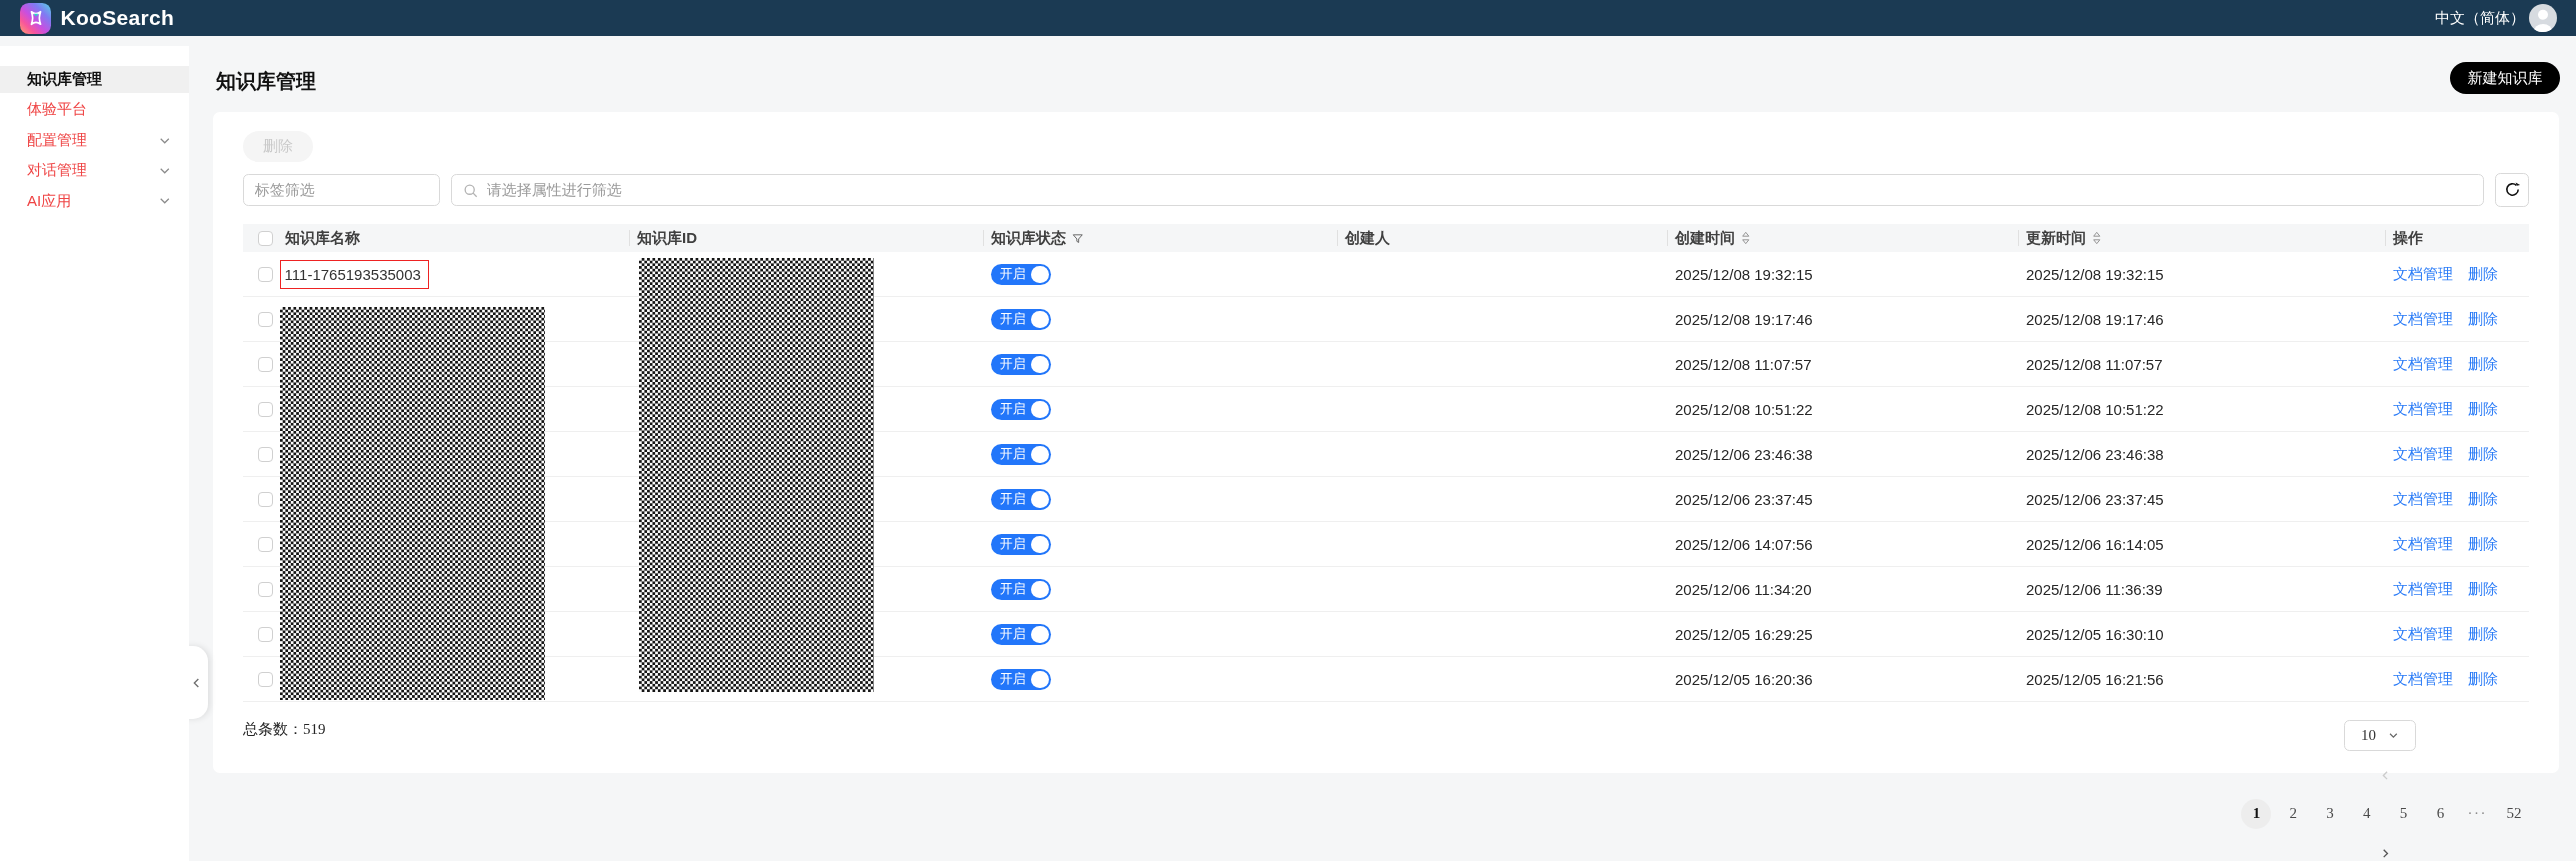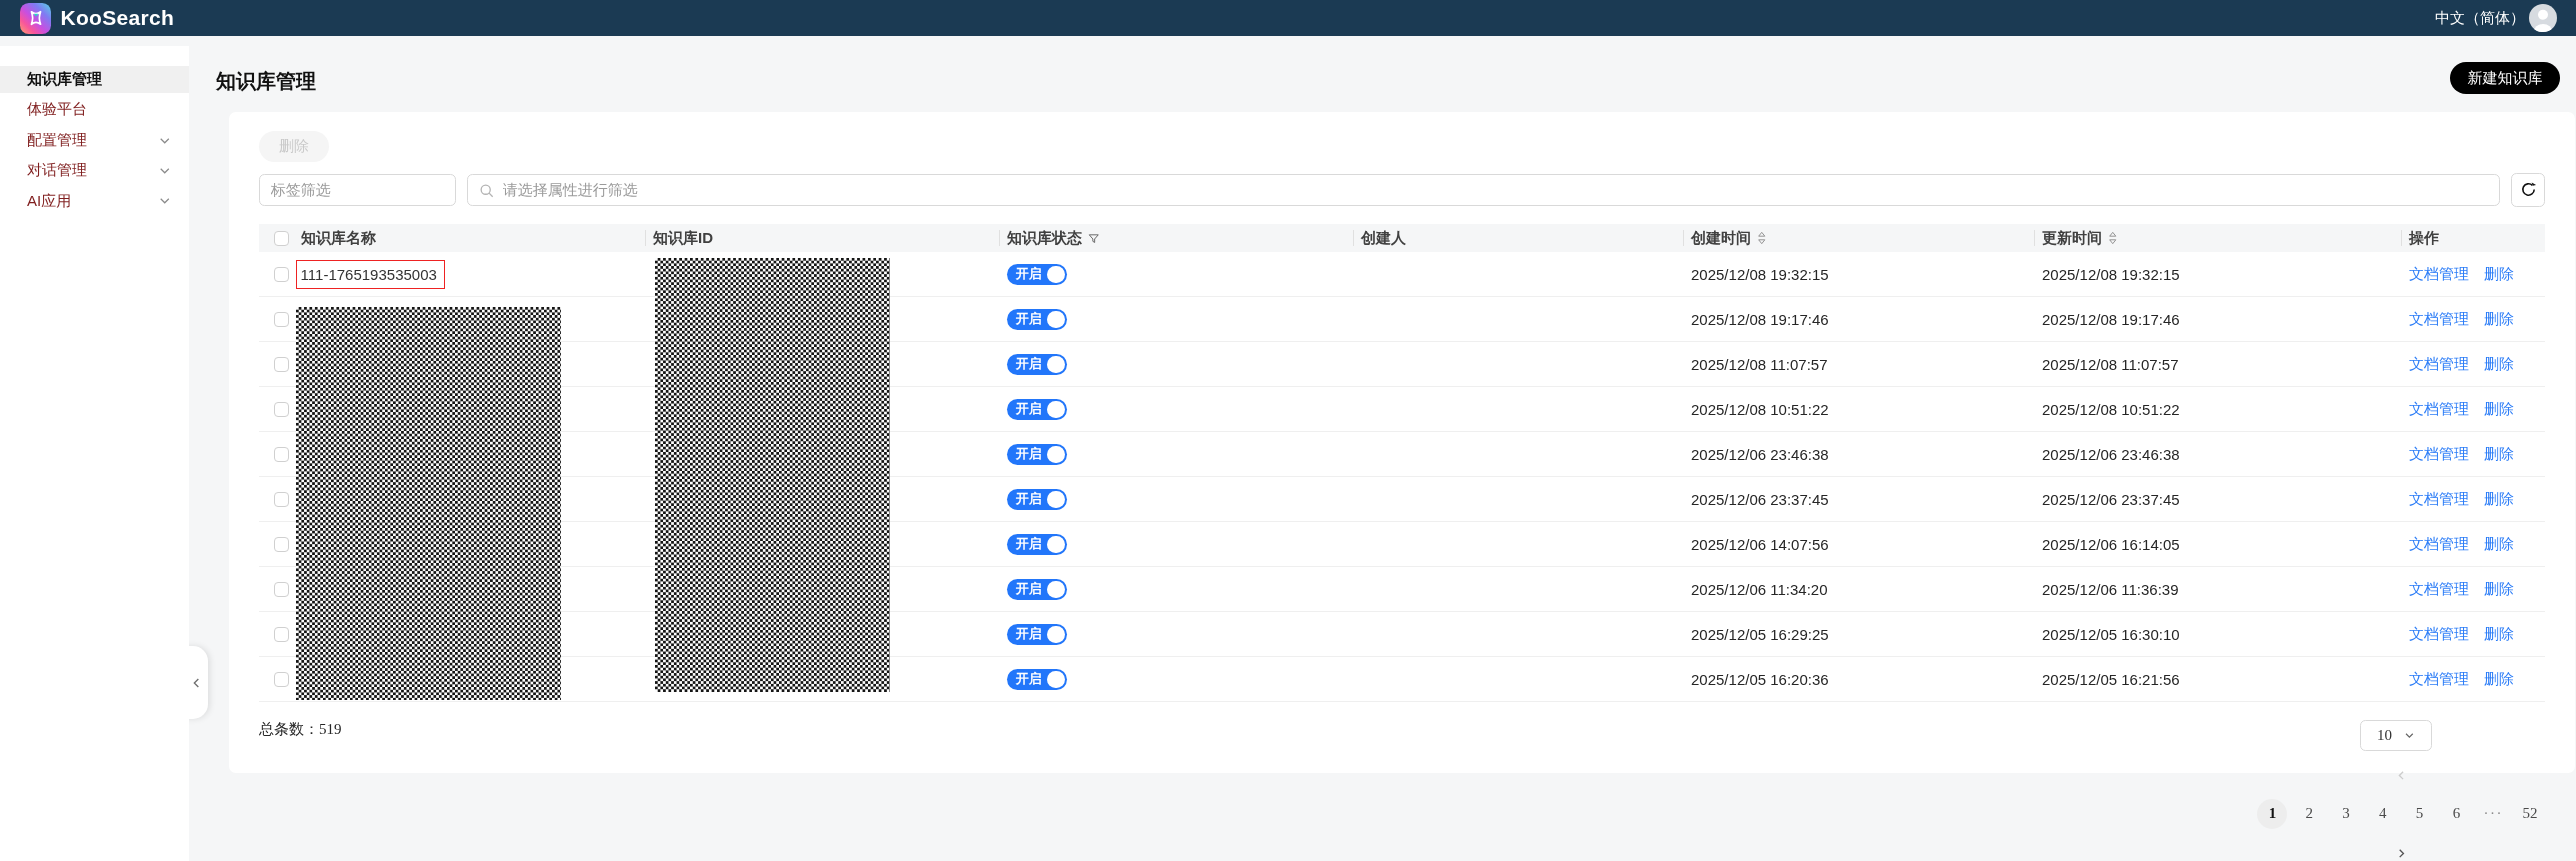--- a/index.html
+++ b/index.html
@@ -25,42 +25,42 @@
   .topbar-right { margin-left: auto; display: flex; align-items: center; gap: 4px; padding-right: 19px; }
   .lang { color: #fff; font-size: 15px; cursor: default; }
   .avatar { width: 28px; height: 28px; border-radius: 50%; background: #d7dbe0; overflow: hidden; display:flex; align-items:flex-end; justify-content:center; }
   
   .sidebar {
     position: absolute; left: 0; top: 46px; width: 189px; height: 816px;
     background: #fff; padding-top: 20px; z-index: 3;
   }
   .side-item {
     height: 27px; display: flex; align-items: center; padding: 0 17.6px 0 27px;
-    font-size: 15px; color: #7f1d1d; margin-bottom: 3.4px; cursor: pointer;
+    font-size: 15px; color: #ef4444; margin-bottom: 3.4px; cursor: pointer;
   }
   .side-item .chev { margin-left: auto; }
   .side-item.active { background: #f0f0f0; color: #111; font-weight: bold; }
   .collapse-handle {
     position: absolute; left: 177px; top: 646px; width: 31px; height: 73px;
     background: #fff; border-radius: 0 15px 15px 0;
     box-shadow: 2px 0 6.8px rgba(0,0,0,.10);
     display: flex; align-items: center; justify-content: flex-end; padding-right: 5.4px;
     z-index: 2; cursor: pointer;
   }
   
   .main { position: absolute; left: 189px; top: 46px; width: 2387px; height: 816px; }
   .page-head { position: relative; height: 66px; }
   .page-title { position: absolute; left: 27px; top: 21.6px; font-size: 20px; font-weight: bold; color: #111; }
   .create-btn {
     position: absolute; right: 16px; top: 16px; width: 110px; height: 32px;
     background: #000; color: #fff; font-size: 15px; border: none; border-radius: 16px;
     cursor: pointer; font-family: inherit;
   }
   .card {
-    position: absolute; left: 40px; top: 66px; width: 2346px; height: 661px;
+    position: absolute; left: 24px; top: 66px; width: 2346px; height: 661px;
     background: #fff; border-radius: 6.8px; padding: 19px 30px;
   }
   .delete-btn {
     height: 31px; padding: 0 20px; border-radius: 15.6px; border: none;
     background: #f5f5f5; color: #c9c9c9; font-size: 15px; cursor: not-allowed; font-family: inherit;
   }
   .filter-row { display: flex; align-items: center; margin-top: 10.8px; gap: 10.8px; }
   .input {
     height: 32px; border: 0.7px solid #d9d9d9; border-radius: 5.4px; background: #fff;
     font-size: 15px; color: #333; padding: 0 10.8px; font-family: inherit; outline: none;
@@ -84,21 +84,21 @@
   .th.sep::before { content: ""; position: absolute; left: 0; top: 6px; bottom: 6px; width: 0.7px; background: #e0e0e0; }
   .tr { display: flex; align-items: center; height: 45px; border-bottom: 0.7px solid #efefef; }
   .td { padding-left: 8px; font-size: 15px; color: #262626; display: flex; align-items: center; }
   .cb-box {
     width: 15px; height: 15px; border: 0.7px solid #d0d0d0; border-radius: 4px; background: #fff;
     display: inline-block; cursor: pointer; margin-left: 6.8px;
   }
   .red-box { border: 1.4px solid #ee2222; padding: 4.7px 6.8px 4.7px 4px; margin-left: -5.4px; font-size: 15px; color: #333; }
   .toggle {
     width: 60px; height: 21.6px; border-radius: 10.8px; background: #2276fa;
-    display: flex; align-items: center; cursor: pointer; flex: none; font-weight: bold;
+    display: flex; align-items: center; cursor: pointer; flex: none;
   }
   .toggle .tlabel { color: #fff; font-size: 13px; margin-left: 8.8px; }
   .toggle .knob { width: 17.6px; height: 17.6px; border-radius: 50%; background: #fff; margin-left: auto; margin-right: 2px; }
   .ops a { color: #2b7cf7; font-size: 15px; text-decoration: none; cursor: pointer; }
   .ops a + a { margin-left: 15px; }
   .censor { position: absolute; z-index: 2;
     background-image: conic-gradient(#141414 25%, #fdfdfd 0 50%, #141414 0 75%, #fdfdfd 0);
     background-size: 5.4px 5.4px;
   }
   

